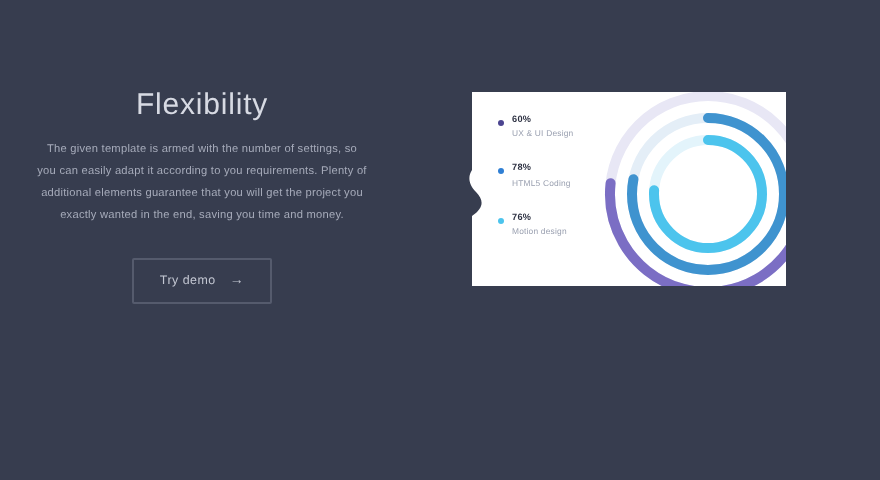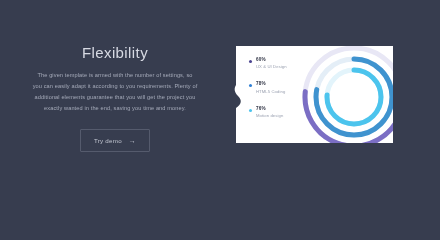--- a/index.html
+++ b/index.html
@@ -17,21 +17,21 @@
   .stage {
     position: relative;
     width: 440px;
     height: 191px;
     background: #373d4f;
   }
 
   
   .left-col {
     position: absolute;
-    left: 26px;
+    left: 12px;
     top: 45px;
     width: 178px;
     text-align: center;
   }
   .page-title {
     font-size: 15px;
     font-weight: 400;
     color: #d7dae3;
     letter-spacing: 0.4px;
     margin: 0 0 10px 0;

